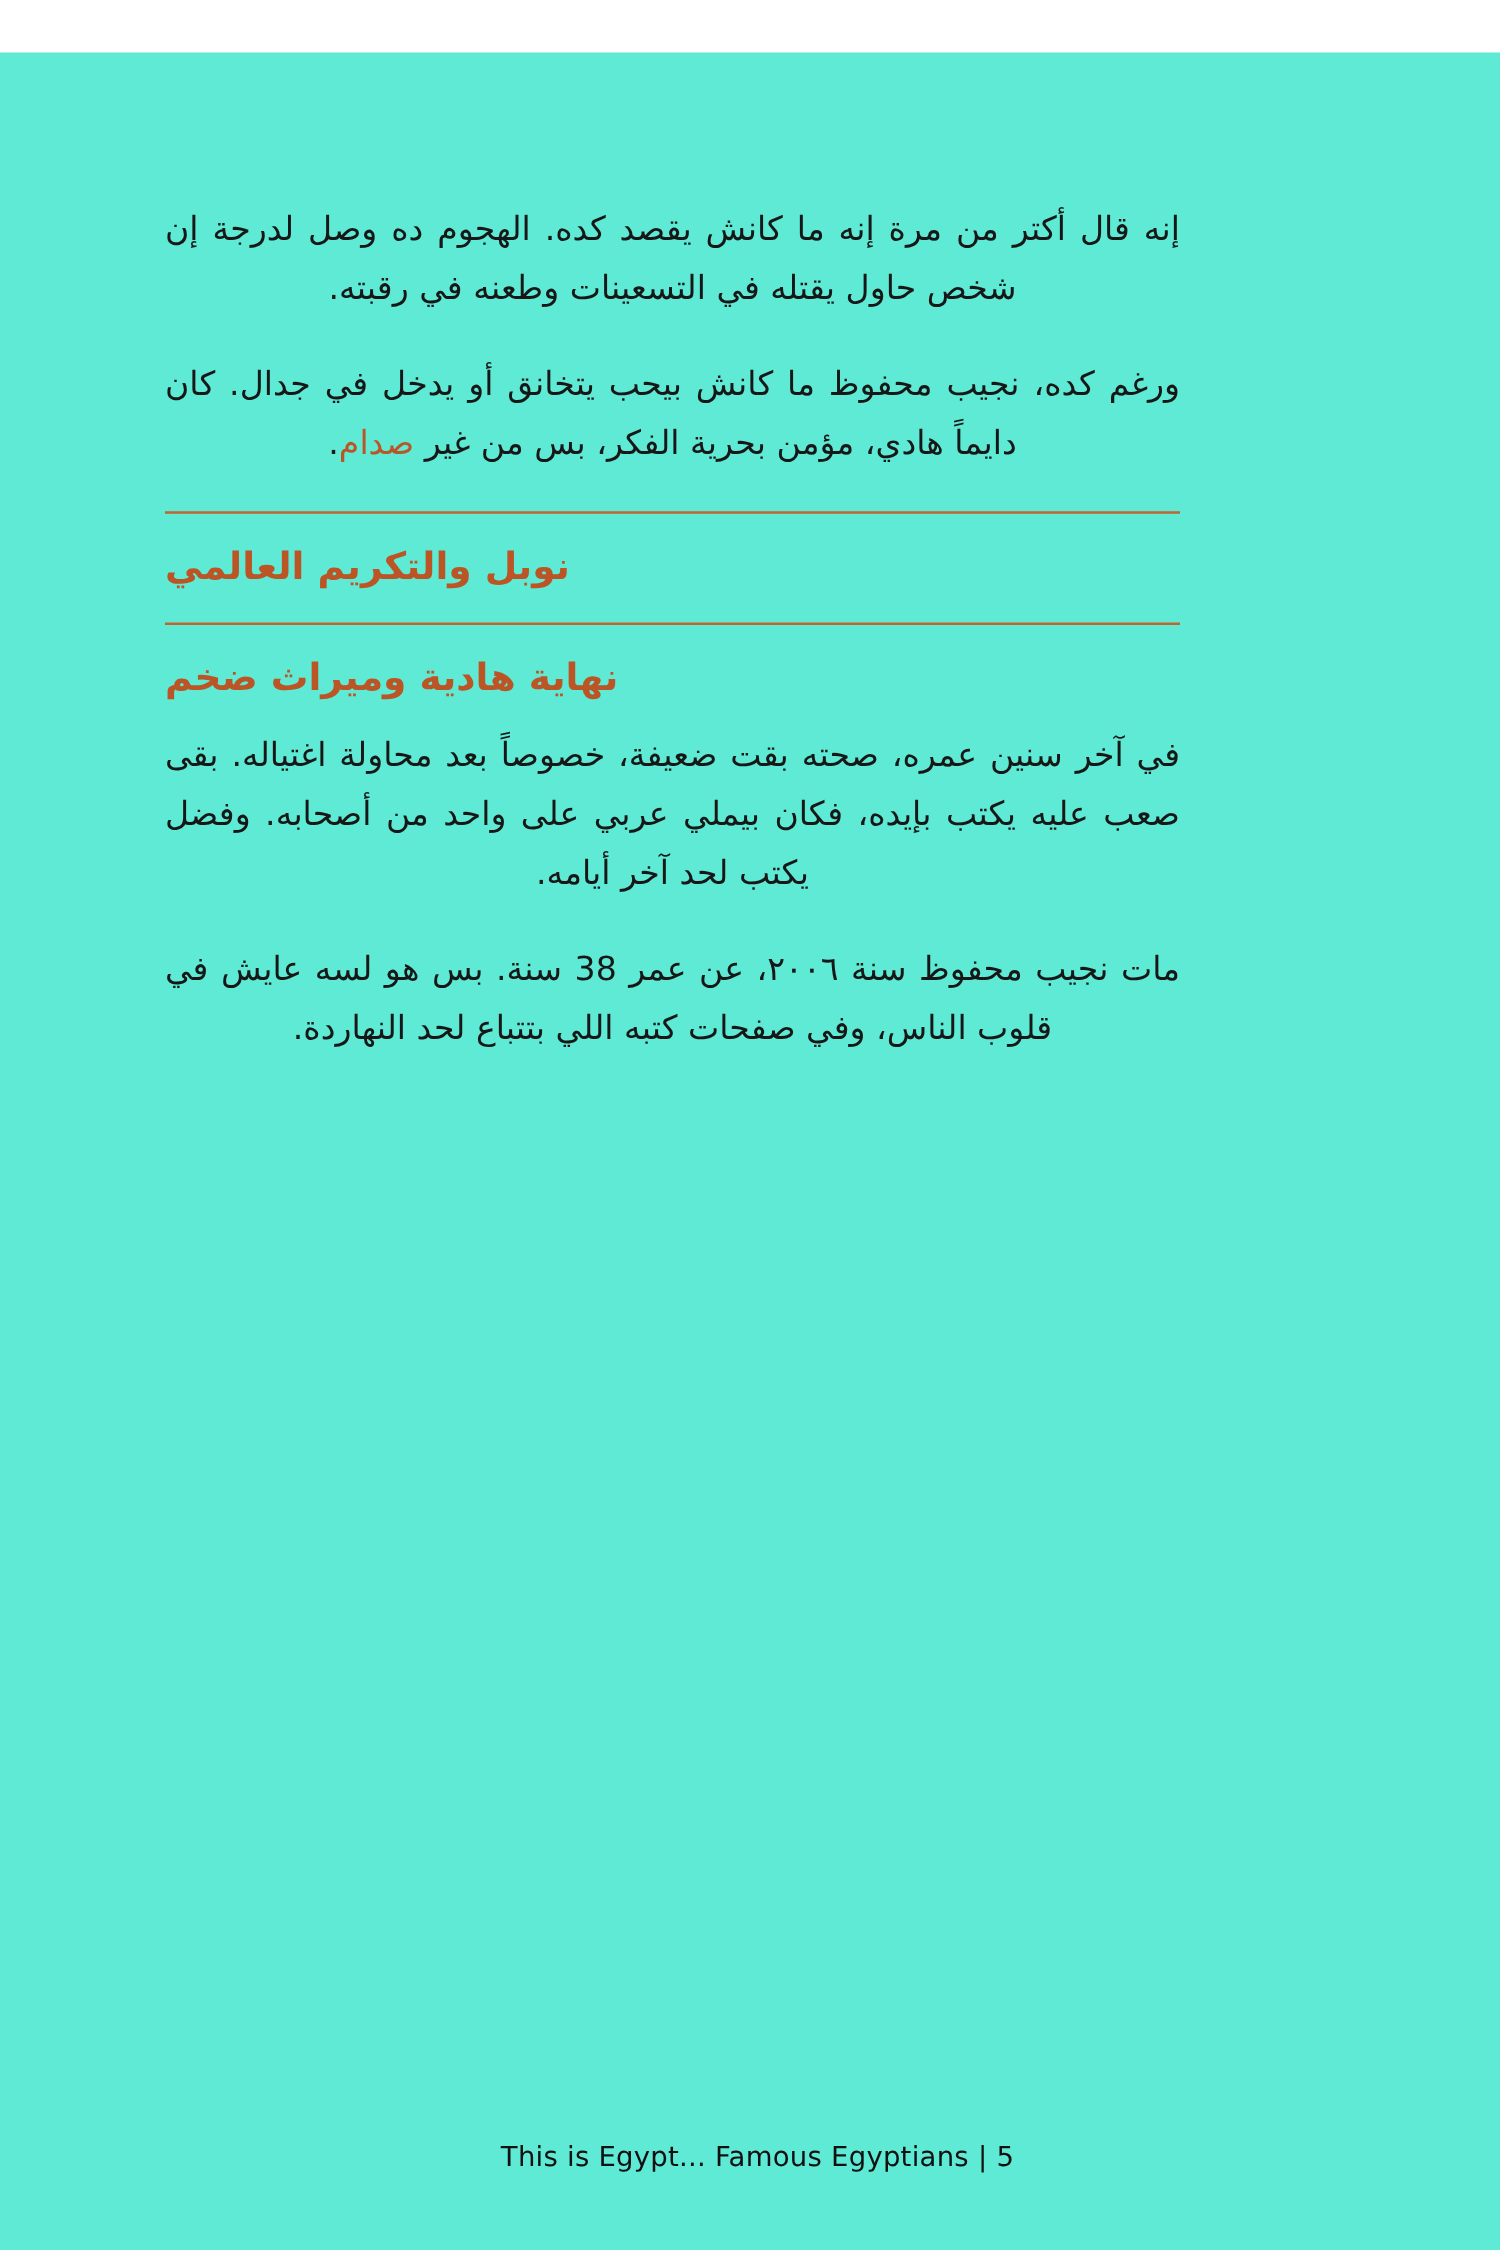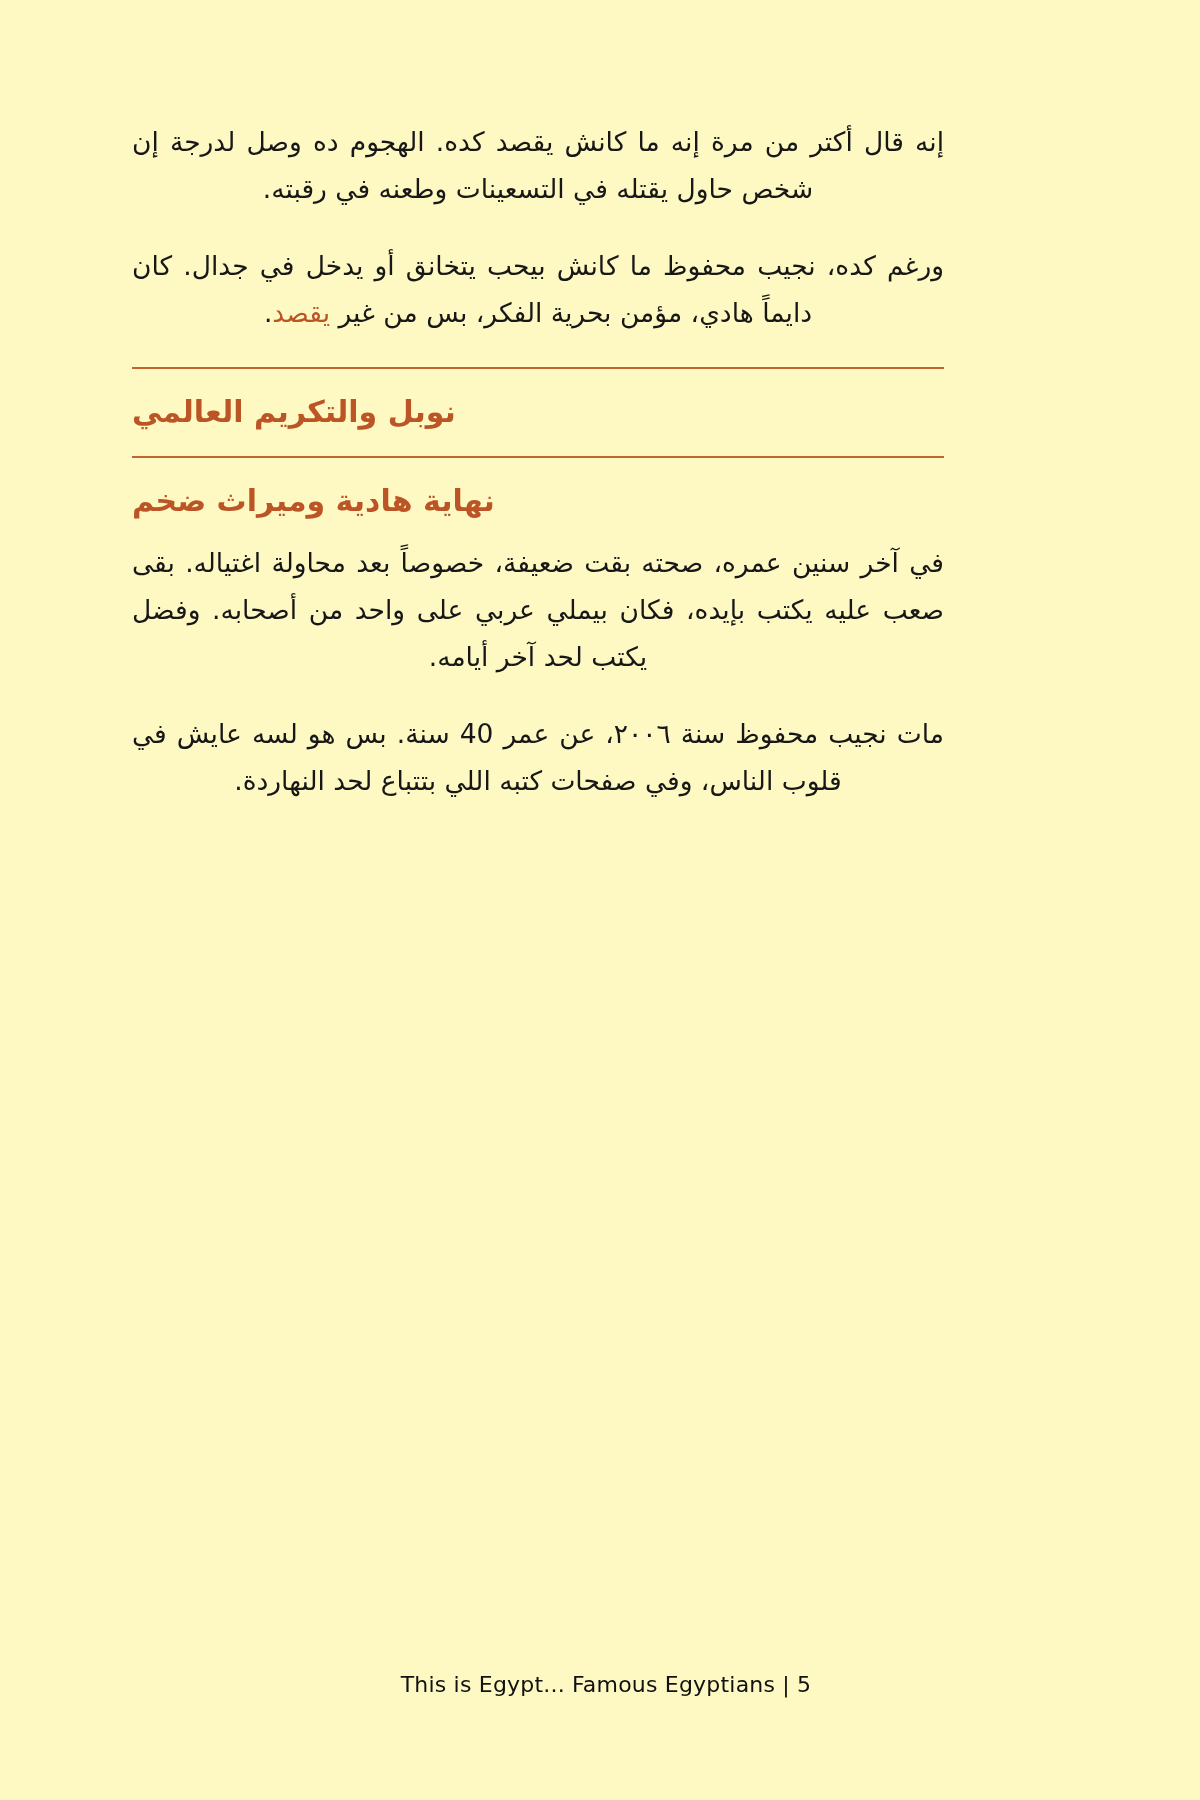--- a/index.html
+++ b/index.html
@@ -12,22 +12,23 @@
     height: 1800px;
     position: relative;
     font-family: "DejaVu Sans", "Liberation Sans", sans-serif;
     color: #1a1a1a;
     overflow: hidden;
   }
 
   .page {
     position: absolute;
     inset: 0;
-    background: #fef9c3;
+    background: #5eead4;
     padding: 0;
+    margin-top: 42px;
   }
 
   .content {
     position: absolute;
     left: 132px;
     top: 118px;
     width: 812px;
   }
 
   .para {
@@ -95,35 +96,35 @@
 </style>
 </head>
 <body>
 
 <div class="page">
 
   <div class="content">
 
     <p class="para">إنه قال أكتر من مرة إنه ما كانش يقصد كده. الهجوم ده وصل لدرجة إن شخص حاول يقتله في التسعينات وطعنه في رقبته.</p>
 
-    <p class="para"><span>ورغم كده، نجيب محفوظ ما كانش بيحب يتخانق أو يدخل في جدال. كان دايماً هادي، مؤمن بحرية الفكر، بس من غير </span><span class="accent-word">يقصد</span><span>.</span></p>
+    <p class="para"><span>ورغم كده، نجيب محفوظ ما كانش بيحب يتخانق أو يدخل في جدال. كان دايماً هادي، مؤمن بحرية الفكر، بس من غير </span><span class="accent-word">صدام</span><span>.</span></p>
 
     <div class="section">
       <hr class="rule">
       <h2 class="heading">نوبل والتكريم العالمي</h2>
       <div class="section-body">
       </div>
     </div>
 
     <div class="section">
       <hr class="rule">
       <h2 class="heading">نهاية هادية وميراث ضخم</h2>
       <div class="section-body">
         <p class="para">في آخر سنين عمره، صحته بقت ضعيفة، خصوصاً بعد محاولة اغتياله. بقى صعب عليه يكتب بإيده، فكان بيملي عربي على واحد من أصحابه. وفضل يكتب لحد آخر أيامه.</p>
-        <p class="para">مات نجيب محفوظ سنة ٢٠٠٦، عن عمر 40 سنة. بس هو لسه عايش في قلوب الناس، وفي صفحات كتبه اللي بتتباع لحد النهاردة.</p>
+        <p class="para">مات نجيب محفوظ سنة ٢٠٠٦، عن عمر 38 سنة. بس هو لسه عايش في قلوب الناس، وفي صفحات كتبه اللي بتتباع لحد النهاردة.</p>
       </div>
     </div>
 
   </div>
 
   <div class="footer">
     <span class="footer-text">This is Egypt... Famous Egyptians | 5</span>
   </div>
 
 </div>

